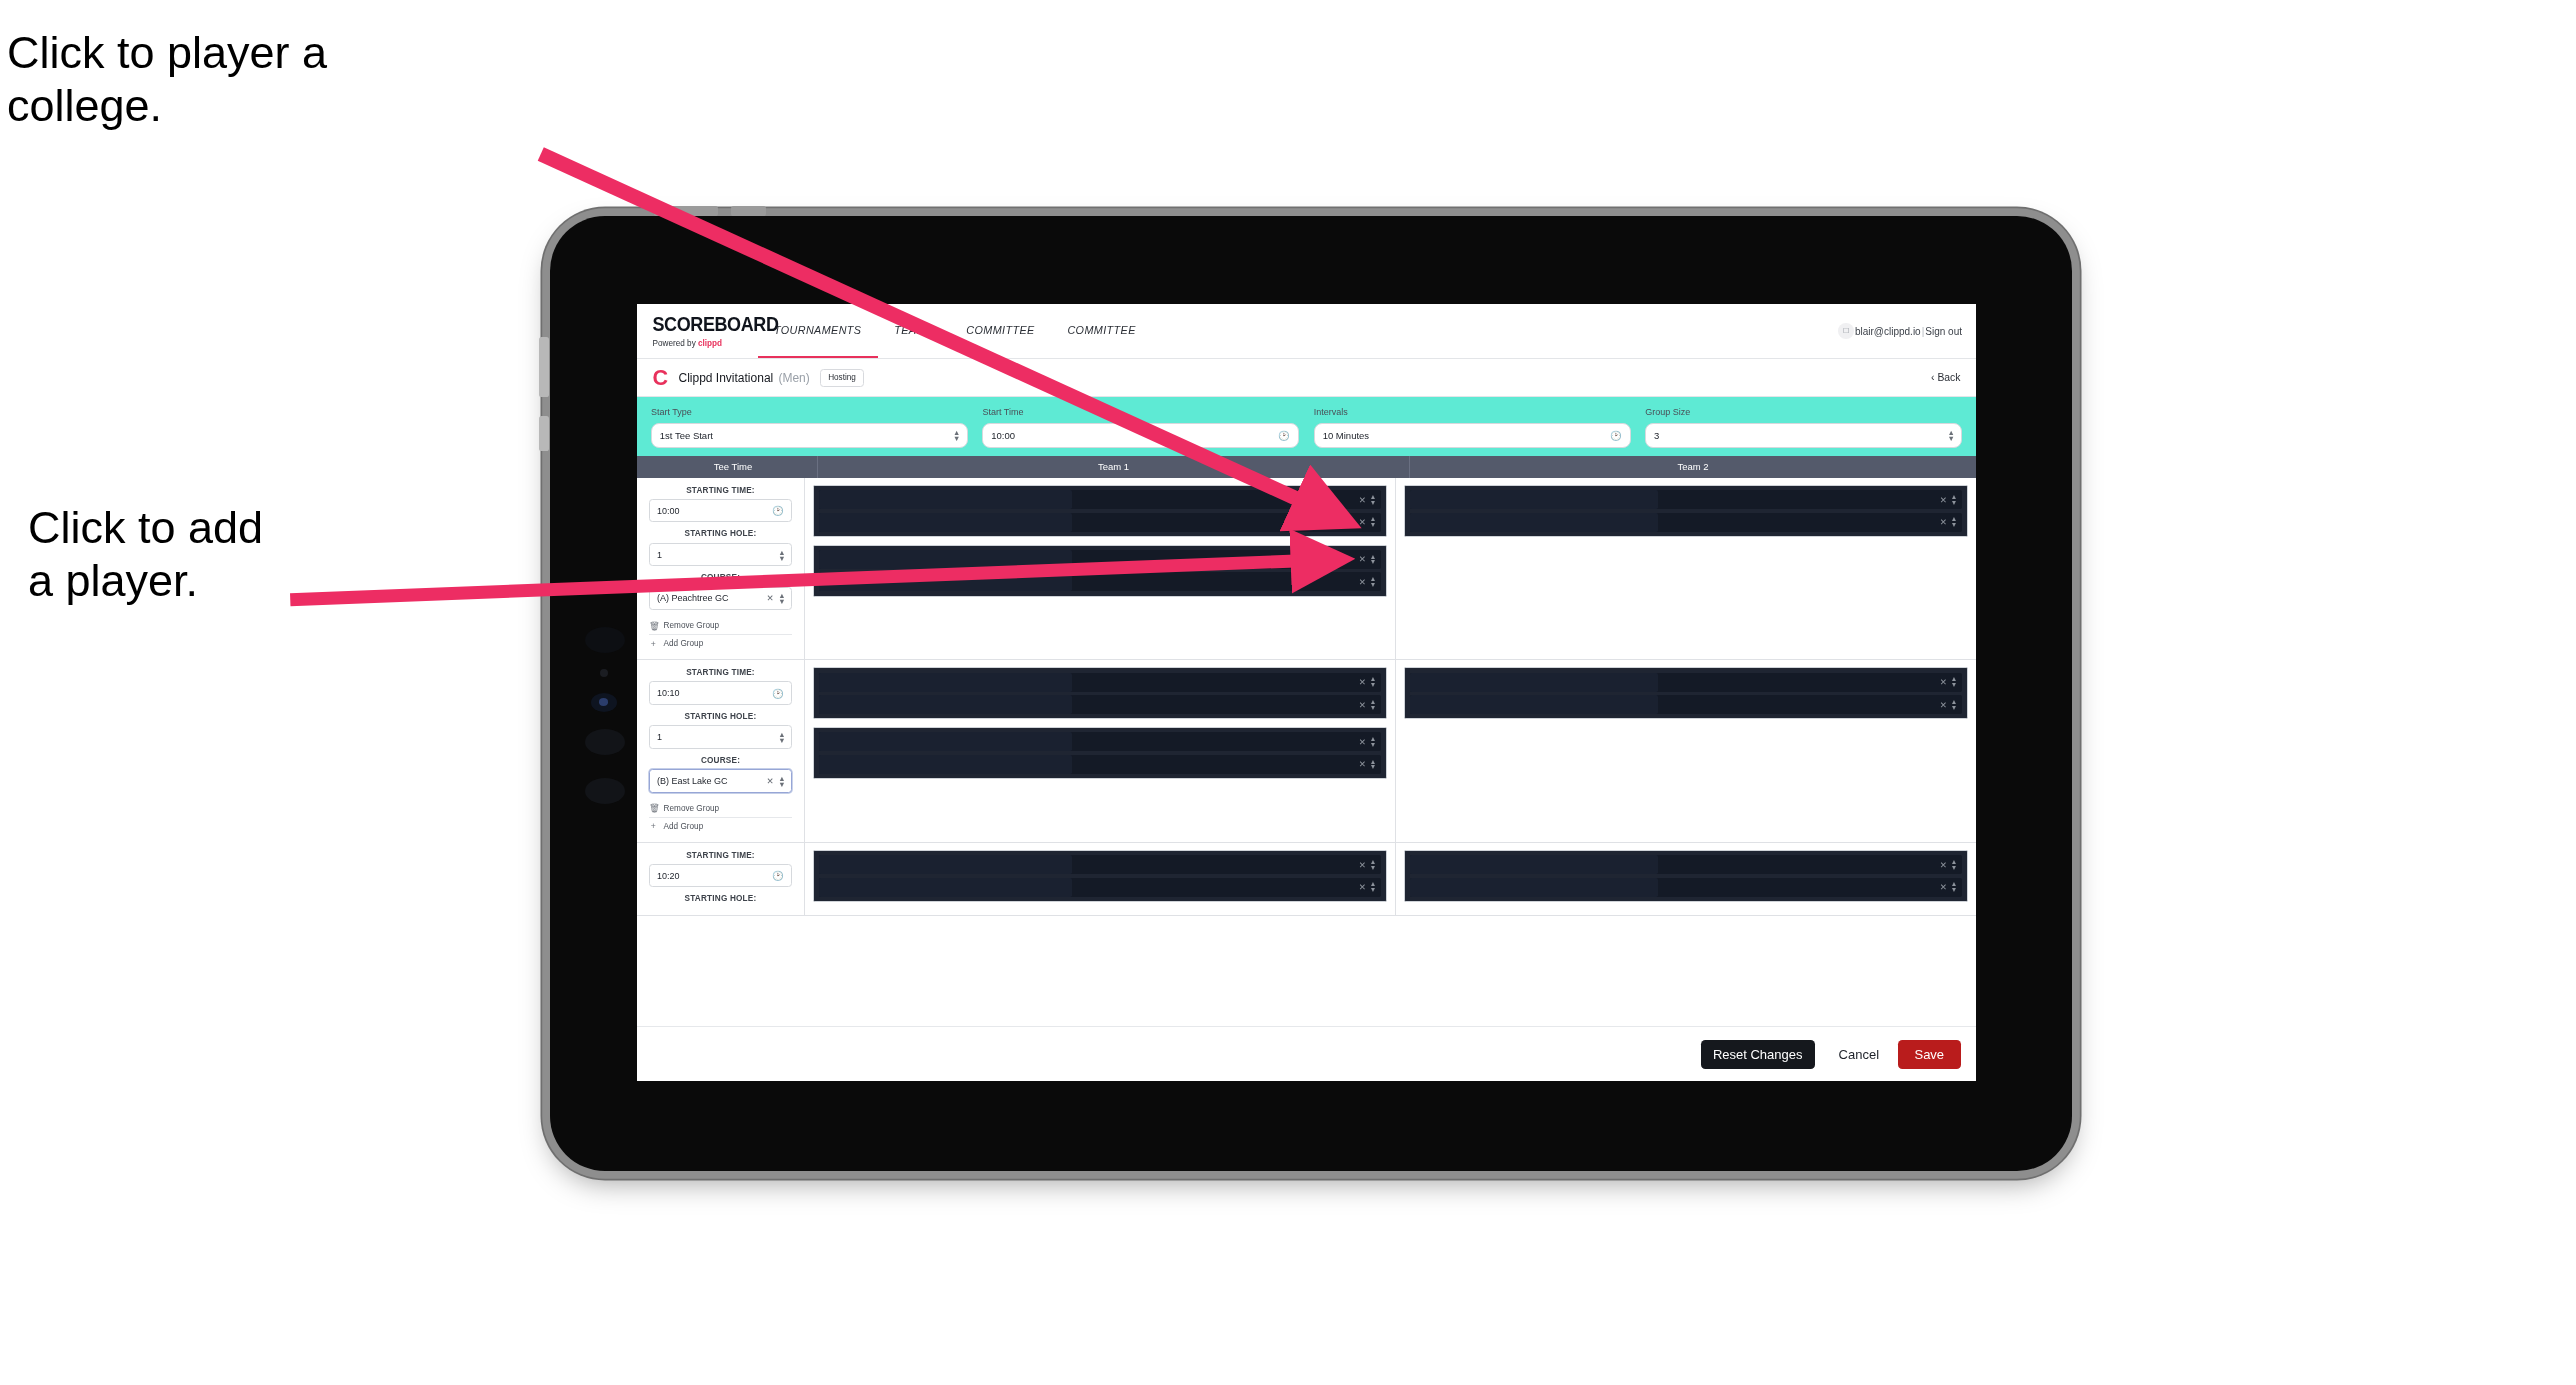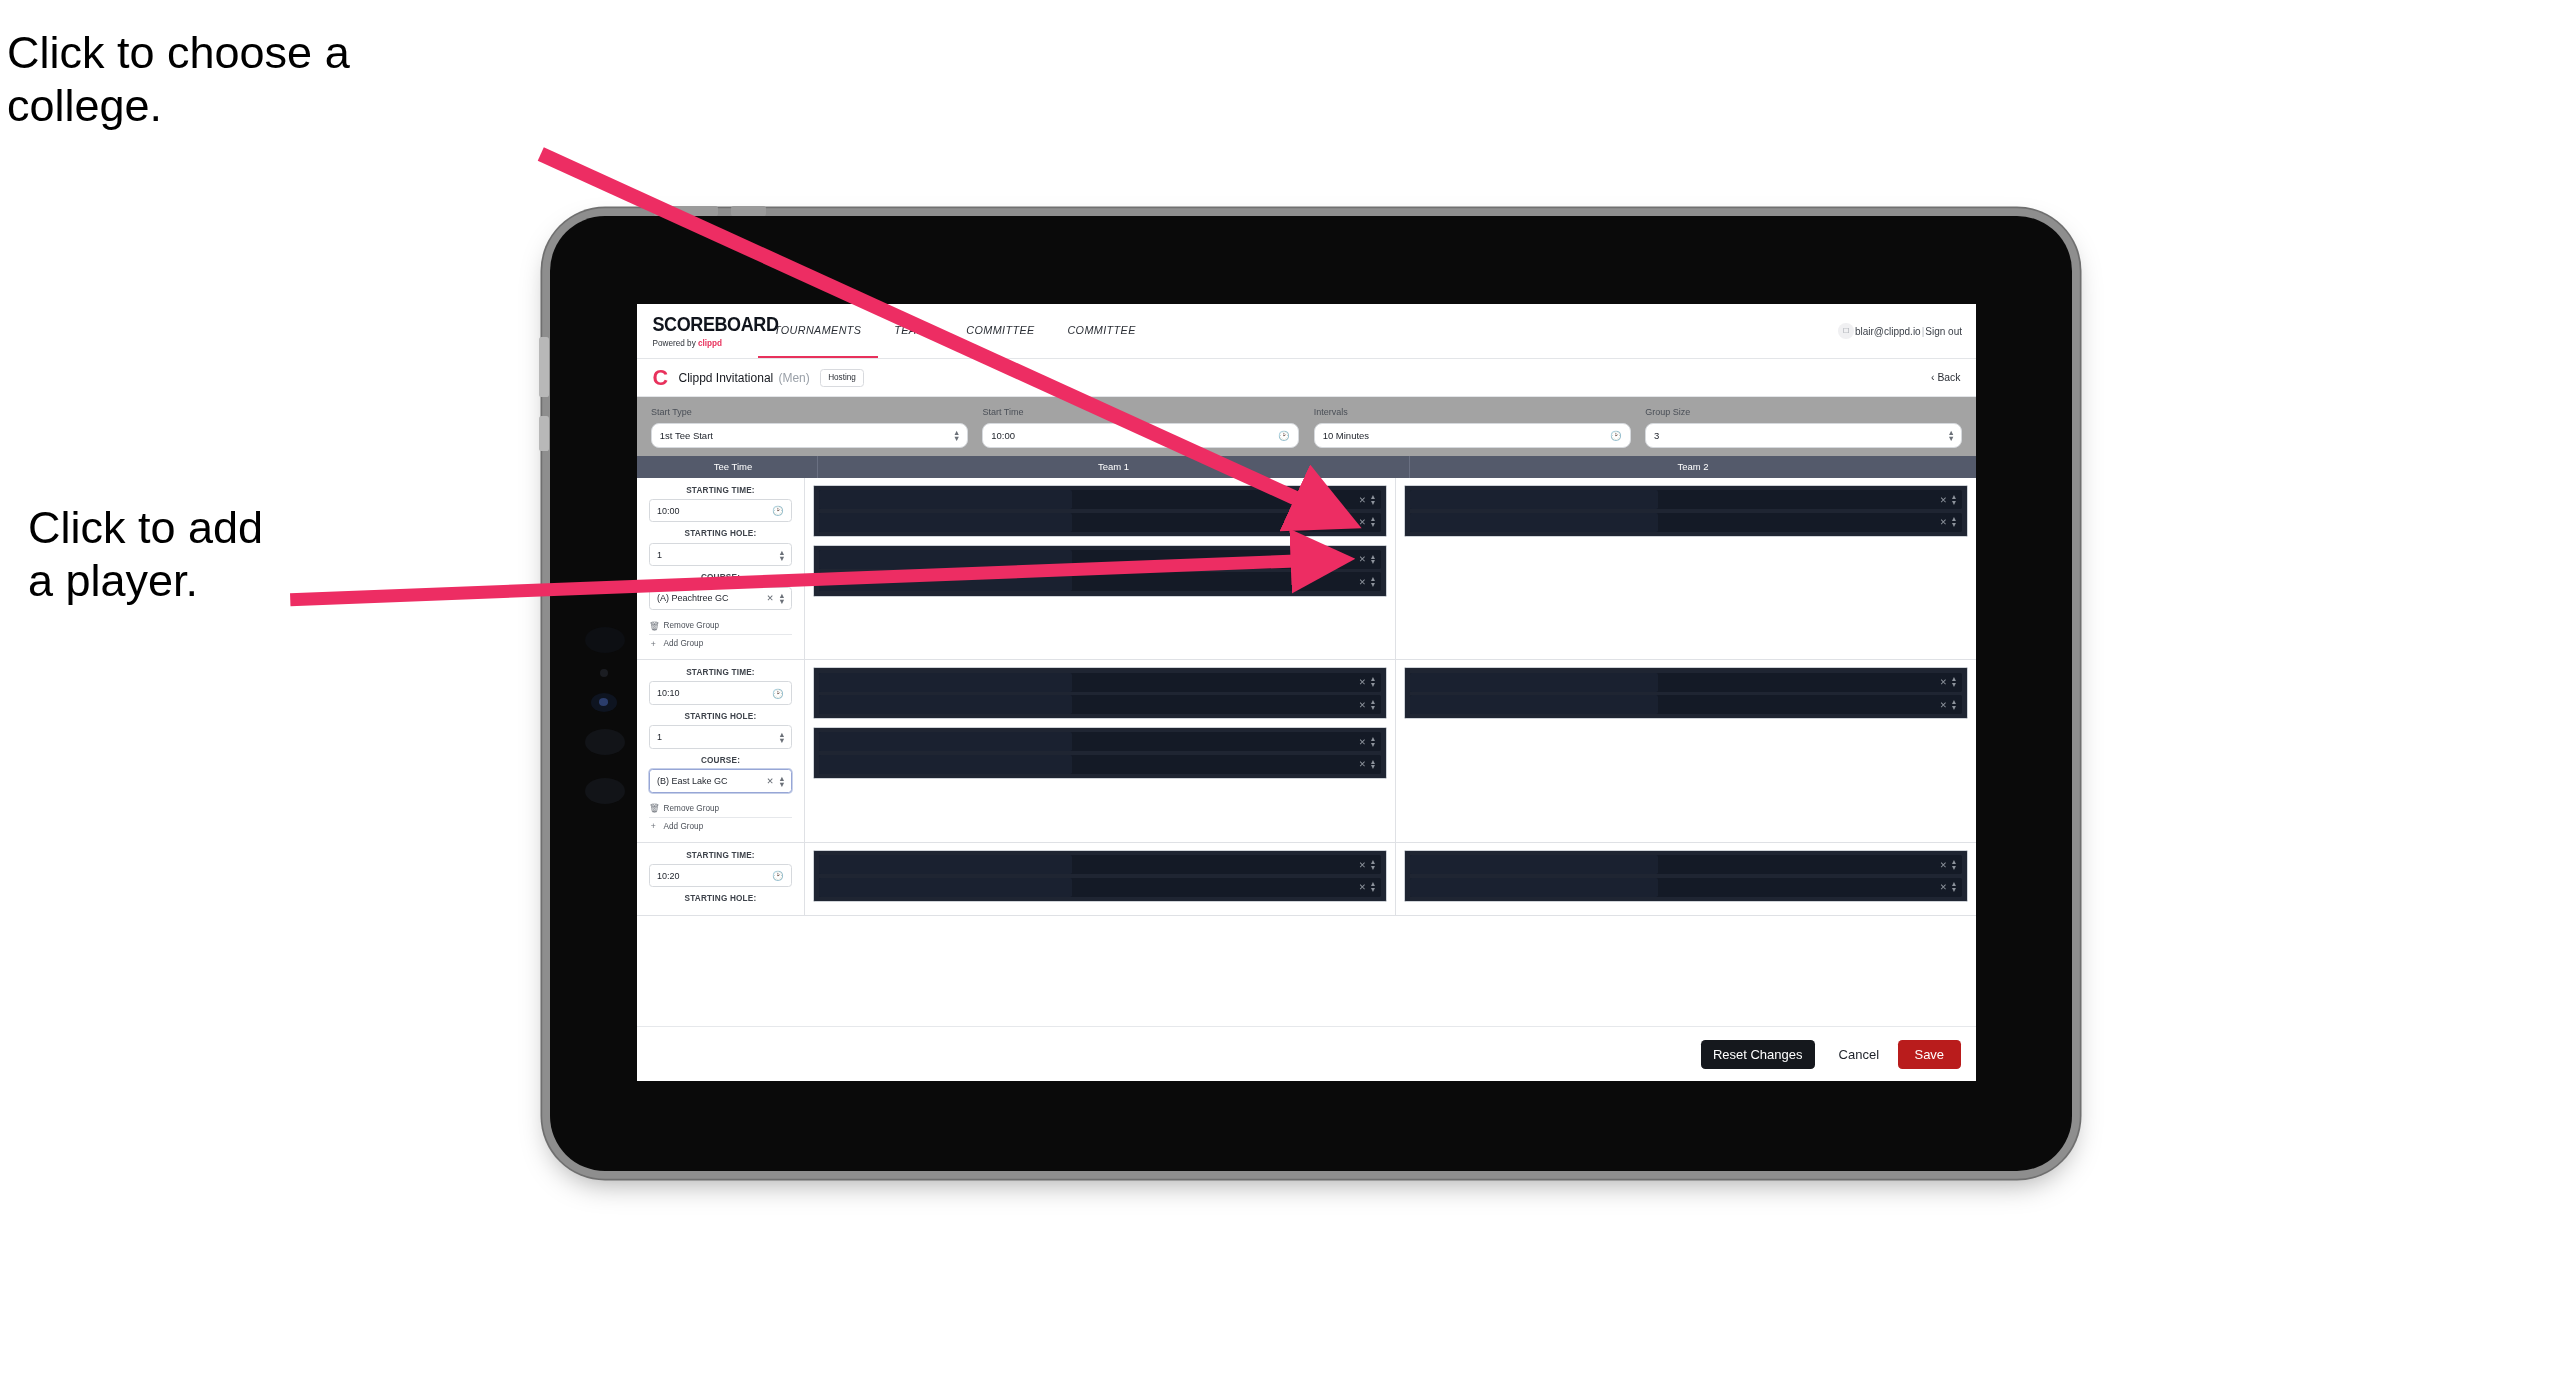--- a/index.html
+++ b/index.html
@@ -97,21 +97,21 @@
   }
   .tname{font-size:12px;color:#15181e;}
   .tgender{font-size:12px;color:#9aa0a8;margin-left:5.2px;}
   .hosting{
     margin-left:10.4px;border:0.9px solid #d8dade;border-radius:3.5px;
     padding:3.5px 7px;font-size:8.2px;color:#2b2f36;background:#fff;
   }
   .backlink{margin-left:auto;font-size:10.4px;color:#2b2f36;cursor:pointer;}
 
   
-  .controls{display:flex;gap:14.7px;padding:10.4px 14px 8.6px 14px;background:#a3a3a3;align-items:center;}
+  .controls{display:flex;gap:14.7px;padding:10.4px 14px 8.6px 14px;background:#5eead4;align-items:center;}
   .ctl{flex:1;}
   .ctl-label{font-size:9px;color:#4a4f57;margin-bottom:5.2px;}
   .ctl-field{
     height:23px;border:0.9px solid #d6d9dd;border-radius:8px;background:#fff;
     display:flex;align-items:center;padding:0 7.8px;font-size:9.5px;color:#1d2129;
   }
   .ctl-field .val{flex:1;}
   .ctl-ico{color:#6b7078;font-size:9.5px;}
   .spin{font-size:8.6px;color:#6b7078;line-height:.7;text-align:center;}
 
@@ -186,21 +186,21 @@
     padding-right:15.5px;box-sizing:border-box;
   }
   .btn{border:none;border-radius:4.3px;cursor:pointer;font-size:13px;font-family:"Liberation Sans", sans-serif;}
   .btn-reset{background:#15181d;color:#fff;padding:7px 12px;}
   .btn-cancel{background:transparent;color:#1d2129;padding:7px 15.5px;margin-left:8.6px;}
   .btn-save{background:#b91c1c;color:#fff;padding:7px 16.4px;margin-left:3.5px;}
 </style>
 </head>
 <body>
 
-<div class="annotation" id="anno-college">Click to choose a
+<div class="annotation" id="anno-college">Click to player a
 college.</div>
 
 <div class="annotation" id="anno-player">Click to add
 a player.</div>
 
 <div class="tablet">
   <div class="tab-btn btn-top-a"></div>
   <div class="tab-btn btn-top-b"></div>
   <div class="tab-btn btn-left-a"></div>
   <div class="tab-btn btn-left-b"></div>

